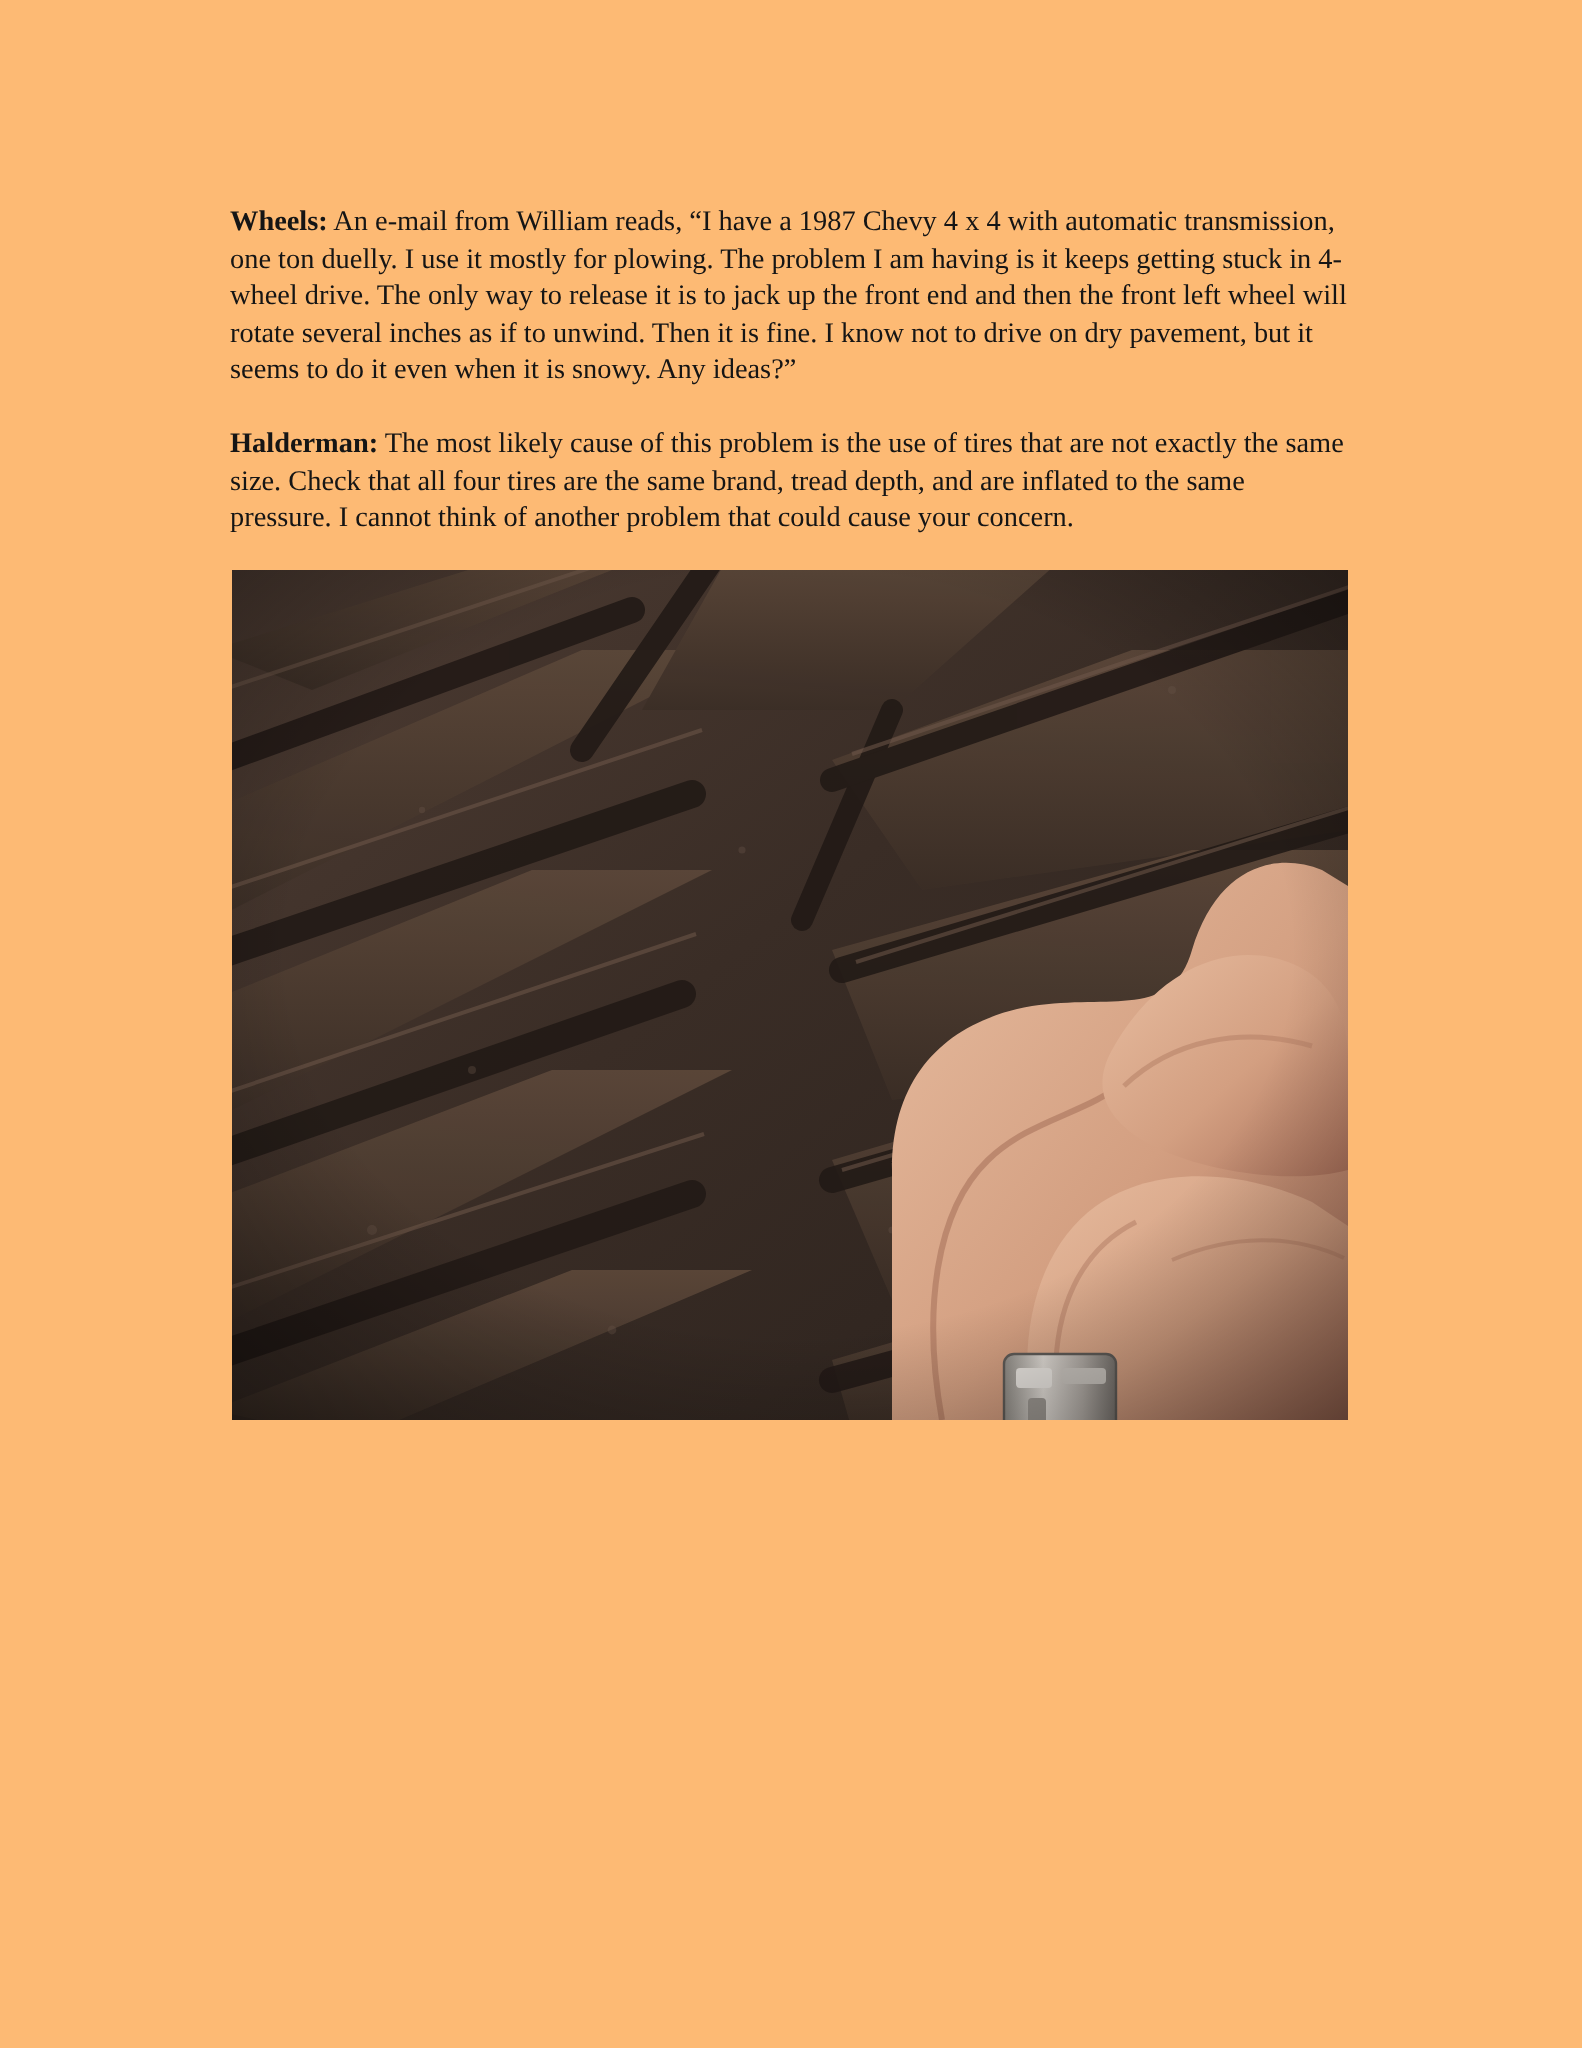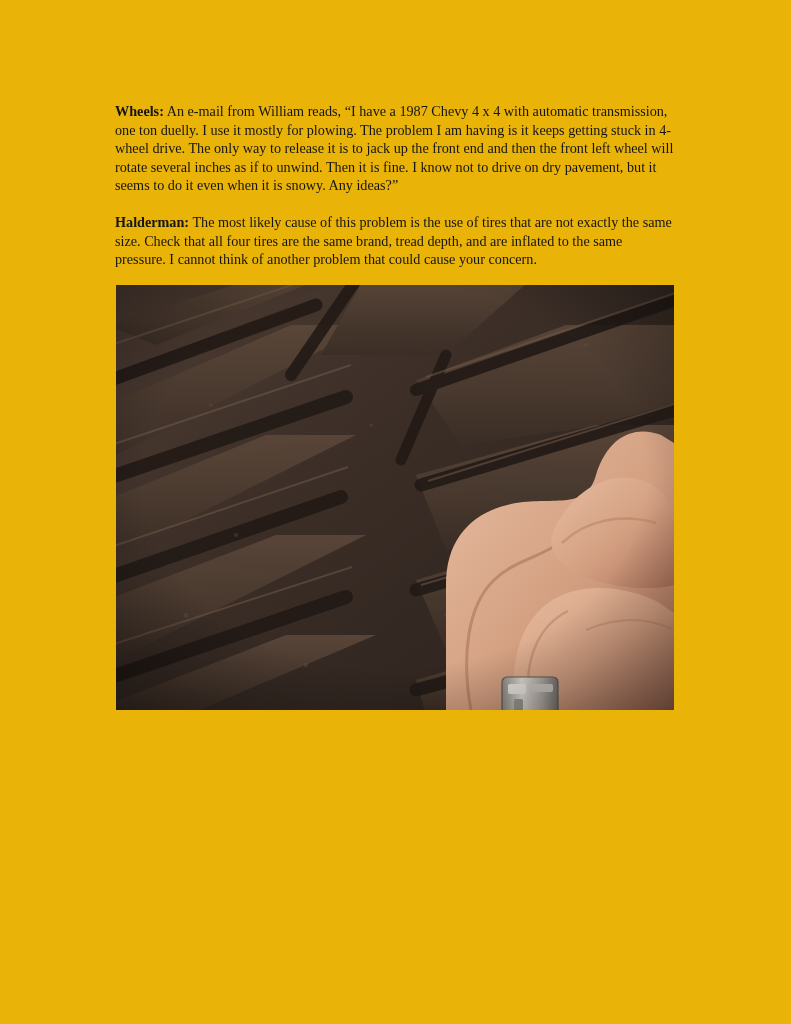--- a/index.html
+++ b/index.html
@@ -14,21 +14,21 @@
     color: #1a1a1a;
     position: relative;
     overflow: hidden;
   }
   .page {
     position: absolute;
     left: 0;
     top: 0;
     width: 791px;
     height: 1024px;
-    background: #eab308;
+    background: #fdba74;
     text-decoration: underline;
   }
   .content {
     position: absolute;
     left: 115px;
     top: 88px;
     width: 560px;
   }
   .qa-block {
     font-size: 14.2px;

